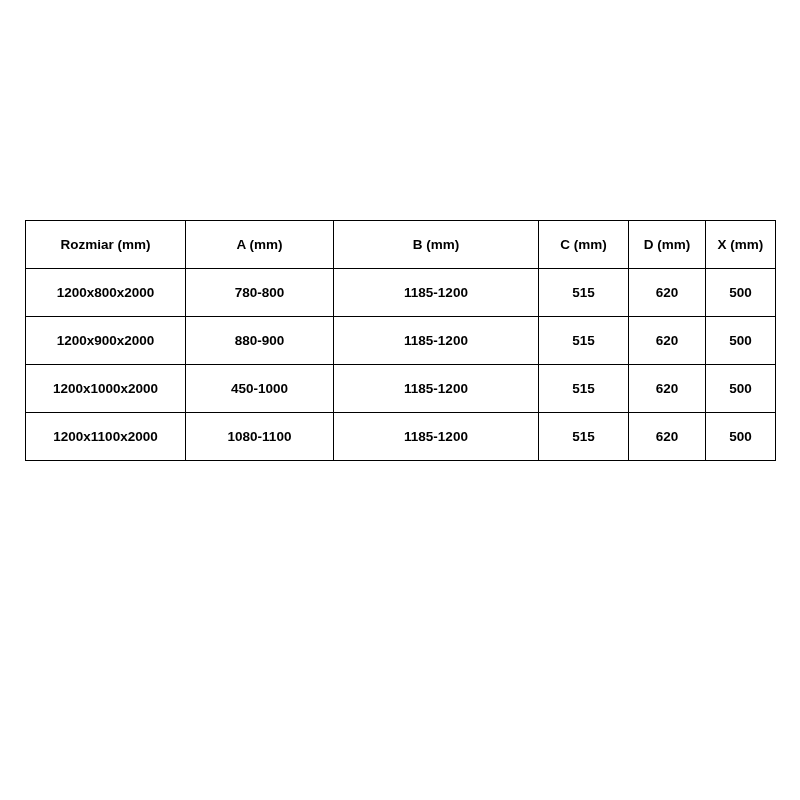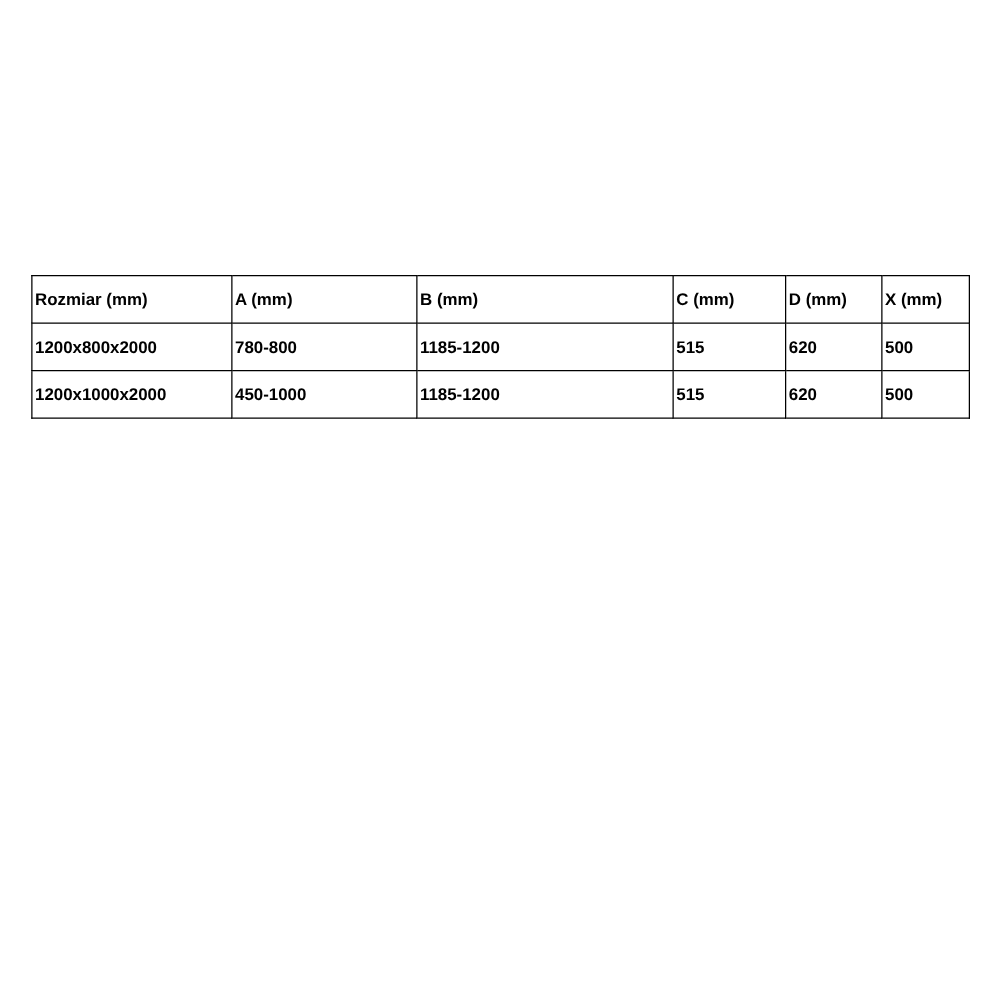--- a/index.html
+++ b/index.html
@@ -30,25 +30,25 @@
   table.spec col.c-a     { width: 148px; }
   table.spec col.c-b     { width: 205px; }
   table.spec col.c-c     { width: 90px; }
   table.spec col.c-d     { width: 77px; }
   table.spec col.c-x     { width: 70px; }
 
   table.spec th,
   table.spec td {
     border: 1px solid #000000;
     height: 38px;
-    text-align: left;
+    text-align: center;
     vertical-align: middle;
     font-size: 13.5px;
     font-weight: bold;
-    padding: 6px 2px;
+    padding: 16px 2px;
     box-sizing: border-box;
     white-space: nowrap;
   }
   table.spec thead th {
     font-size: 13.5px;
     font-weight: bold;
   }
   table.spec tbody td.size-cell {
     font-size: 13.5px;
   }
@@ -79,22 +79,38 @@
     <tbody>
       <tr>
         <td class="size-cell">1200x800x2000</td>
         <td>780-800</td>
         <td>1185-1200</td>
         <td>515</td>
         <td>620</td>
         <td>500</td>
       </tr>
       <tr>
+        <td class="size-cell">1200x900x2000</td>
+        <td>880-900</td>
+        <td>1185-1200</td>
+        <td>515</td>
+        <td>620</td>
+        <td>500</td>
+      </tr>
+      <tr>
         <td class="size-cell">1200x1000x2000</td>
         <td>450-1000</td>
+        <td>1185-1200</td>
+        <td>515</td>
+        <td>620</td>
+        <td>500</td>
+      </tr>
+      <tr>
+        <td class="size-cell">1200x1100x2000</td>
+        <td>1080-1100</td>
         <td>1185-1200</td>
         <td>515</td>
         <td>620</td>
         <td>500</td>
       </tr>
     </tbody>
   </table>
 </div>
 
 </body></html>

